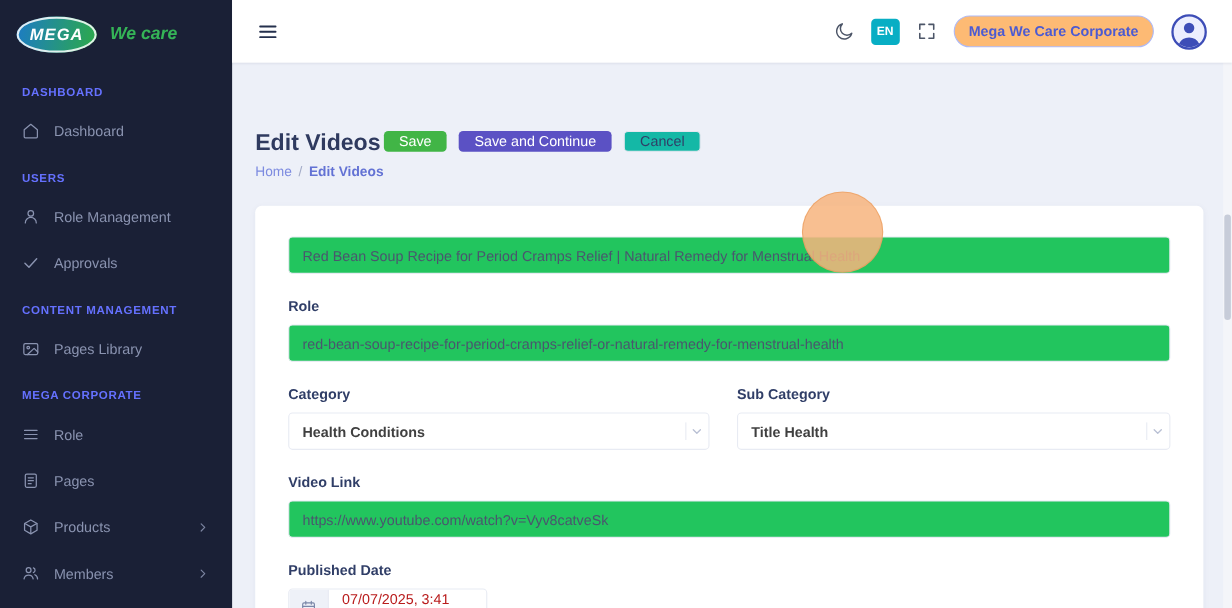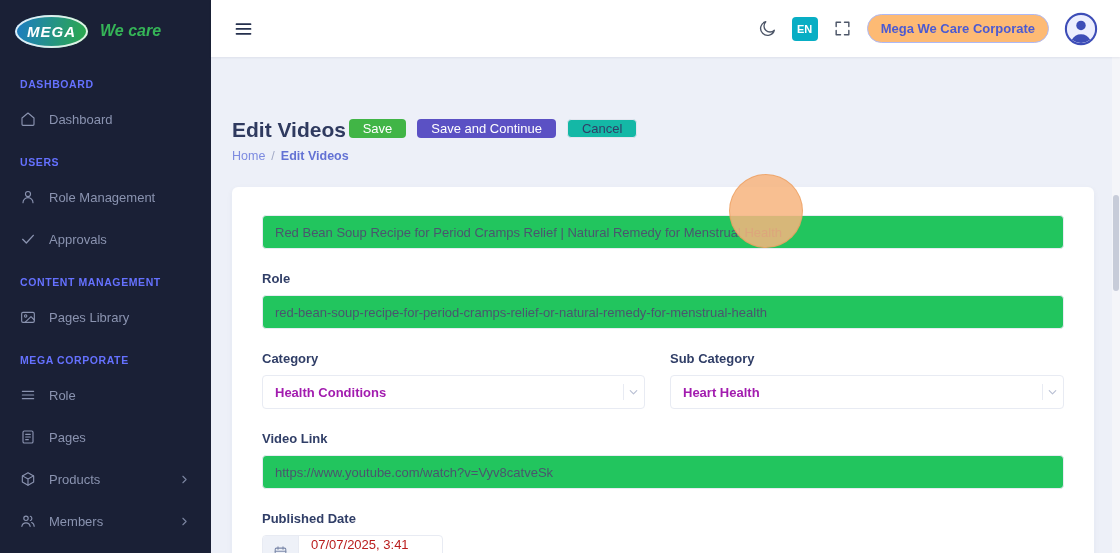--- a/index.html
+++ b/index.html
@@ -59,21 +59,21 @@
   .field { margin-bottom:22px; }
   .field-label { font-size:13px; font-weight:600; color:#303e67; margin-bottom:9px; }
   .text-input { width:100%; height:34px; border:1px solid #e8ebf3; border-radius:4px;
     padding:0 12px; font-size:13px; color:#4a566e; font-family:inherit; outline:none;
     background:#22c55e; }
   .row { display:flex; gap:25px; }
   .col-category { width:383px; flex:none; }
   .col-sub { flex:1; }
   .select { position:relative; height:34px; border:1px solid #e8ebf3; border-radius:4px;
     display:flex; align-items:center; padding:0 40px 0 12px; font-size:13px;
-    font-weight:600; color:#a21caf; cursor:pointer; background:#fff; }
+    font-weight:600; color:#404040; cursor:pointer; background:#fff; }
   .select .divider { position:absolute; right:20px; top:8px; bottom:8px; width:1px;
     background:#e8ebf3; }
   .select .chev-down { position:absolute; right:4px; top:50%; transform:translateY(-50%);
     color:#b9c0d4; display:flex; }
   .select .chev-down svg { width:13px; height:13px; }
   .date-group { display:flex; width:181px; height:34px; border:1px solid #e8ebf3;
     border-radius:4px; overflow:hidden; cursor:pointer; background:#fff; }
   .date-addon { width:36px; background:#eef1f8; border-right:1px solid #e8ebf3;
     display:flex; align-items:center; justify-content:center; color:#7a87a8; }
   .date-addon svg { width:15px; height:15px; }
@@ -241,21 +241,21 @@
               <span class="chev-down">
                 <svg viewBox="0 0 24 24" fill="none" stroke="currentColor" stroke-width="2.2" stroke-linecap="round" stroke-linejoin="round">
                     <path d="m6 9.5 6 6 6-6"></path>
                   </svg>
               </span>
             </div>
           </div>
           <div class="col-sub">
             <div class="field-label">Sub Category</div>
             <div class="select">
-              <span>Heart Health</span>
+              <span>Title Health</span>
               <span class="divider"></span>
               <span class="chev-down">
                 <svg viewBox="0 0 24 24" fill="none" stroke="currentColor" stroke-width="2.2" stroke-linecap="round" stroke-linejoin="round">
                     <path d="m6 9.5 6 6 6-6"></path>
                   </svg>
               </span>
             </div>
           </div>
         </div>
 

